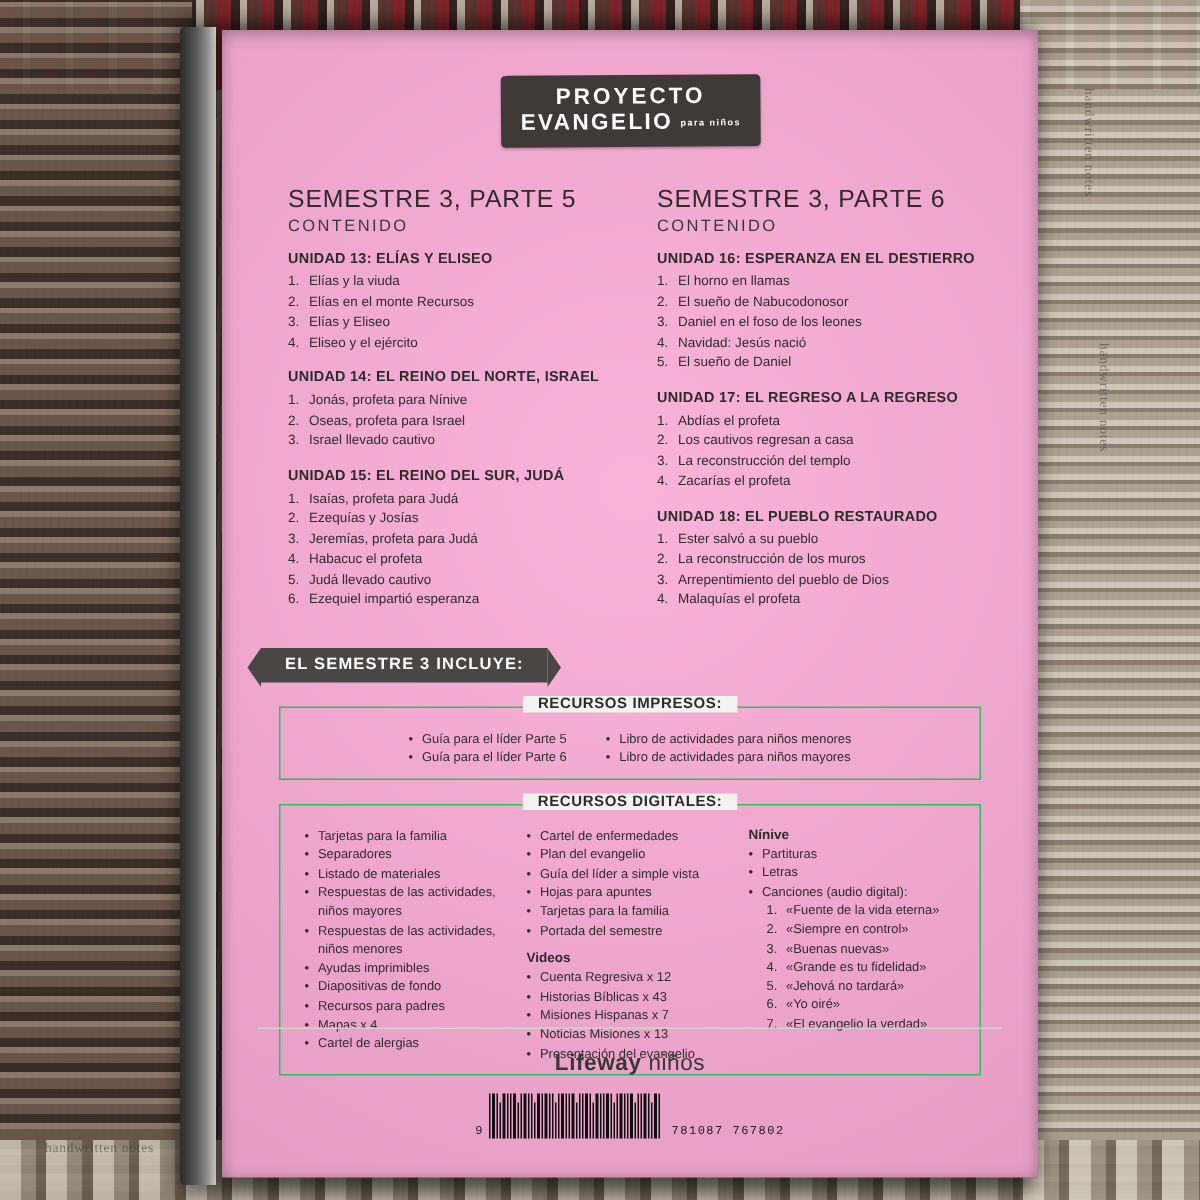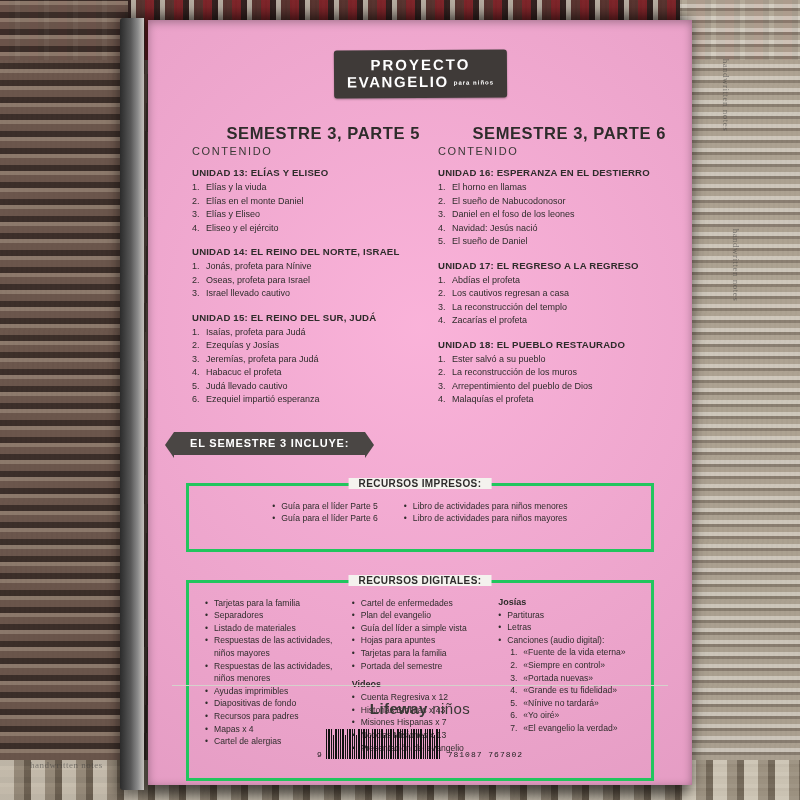--- a/index.html
+++ b/index.html
@@ -77,21 +77,21 @@
     transform:rotate(-.4deg);
   }
   .logo .l1{font-size:15px;font-weight:bold;letter-spacing:2.0px;}
   .logo .l2{font-size:15px;font-weight:bold;letter-spacing:1.6px;margin-top:2px;}
   .logo .l3{font-size:6px;letter-spacing:1px;display:inline-block;margin-left:5px;vertical-align:2px;}
 
   
   .cols{display:flex;gap:18px;margin-top:26px;padding-left:18px;}
   .col{width:50%;}
   .sem-title{
-    font-size:16.5px;font-weight:bold;color:#2e2c2b;letter-spacing:.6px;text-align:right;
+    font-size:16.5px;font-weight:normal;color:#2e2c2b;letter-spacing:.6px;
   }
   .sem-sub{
     font-size:11px;color:#3a3836;letter-spacing:1.6px;margin-top:2px;margin-bottom:10px;
   }
   .unit{margin-bottom:11px;}
   .unit-title{font-size:9.6px;font-weight:bold;color:#2e2c2b;letter-spacing:.2px;margin-bottom:3px;}
   .unit ol{margin:0;padding:0;list-style:none;}
   .unit li{font-size:9px;color:#2f2d2c;line-height:13.5px;display:flex;}
   .unit li .n{width:14px;flex:none;text-align:left;}
 
@@ -102,21 +102,21 @@
     padding:5px 16px 6px;position:relative;
   }
   .banner:before,.banner:after{
     content:"";position:absolute;top:0;width:0;height:0;border-top:13px solid transparent;border-bottom:13px solid transparent;
   }
   .banner:before{left:-9px;border-right:9px solid #4a4644;}
   .banner:after{right:-9px;border-left:9px solid #4a4644;}
 
   
   .box{
-    border:3px solid #22c55e;margin:28px 12px 0;padding:14px 16px 24px;position:relative;
+    border:1px solid #22c55e;margin:16px 12px 0;padding:14px 16px 8px;position:relative;
   }
   .box-legend{
     position:absolute;top:-8px;left:50%;transform:translateX(-50%);
     background:#f4f2ee;padding:0 10px;font-size:10px;font-weight:bold;color:#2e2c2b;letter-spacing:.4px;
     white-space:nowrap;
   }
   .box ul{margin:0;padding:0;list-style:none;}
   .box li{font-size:8.6px;color:#2f2d2c;line-height:12.6px;display:flex;}
   .box li .b{width:9px;flex:none;}
   .cols3{display:flex;gap:10px;}
@@ -178,21 +178,21 @@
 
         <div class="unit">
           <div class="unit-title">UNIDAD 13: ELÍAS Y ELISEO</div>
           <ol>
             <li>
                 <span class="n">1.</span>
                 <span>Elías y la viuda</span>
               </li>
             <li>
                 <span class="n">2.</span>
-                <span>Elías en el monte Daniel</span>
+                <span>Elías en el monte Recursos</span>
               </li>
             <li>
                 <span class="n">3.</span>
                 <span>Elías y Eliseo</span>
               </li>
             <li>
                 <span class="n">4.</span>
                 <span>Eliseo y el ejército</span>
               </li>
           </ol>
@@ -447,21 +447,21 @@
                 <span>Noticias Misiones x 13</span>
               </li>
             <li>
                 <span class="b">•</span>
                 <span>Presentación del evangelio</span>
               </li>
           </ul>
         </div>
 
         <div class="c">
-          <div class="sub-h first">Josías</div>
+          <div class="sub-h first">Nínive</div>
           <ul>
             <li>
                 <span class="b">•</span>
                 <span>Partituras</span>
               </li>
             <li>
                 <span class="b">•</span>
                 <span>Letras</span>
               </li>
             <li>
@@ -473,29 +473,29 @@
             <li>
                 <span class="b">1.</span>
                 <span>«Fuente de la vida eterna»</span>
               </li>
             <li>
                 <span class="b">2.</span>
                 <span>«Siempre en control»</span>
               </li>
             <li>
                 <span class="b">3.</span>
-                <span>«Portada nuevas»</span>
+                <span>«Buenas nuevas»</span>
               </li>
             <li>
                 <span class="b">4.</span>
                 <span>«Grande es tu fidelidad»</span>
               </li>
             <li>
                 <span class="b">5.</span>
-                <span>«Nínive no tardará»</span>
+                <span>«Jehová no tardará»</span>
               </li>
             <li>
                 <span class="b">6.</span>
                 <span>«Yo oiré»</span>
               </li>
             <li>
                 <span class="b">7.</span>
                 <span>«El evangelio la verdad»</span>
               </li>
           </ul>

